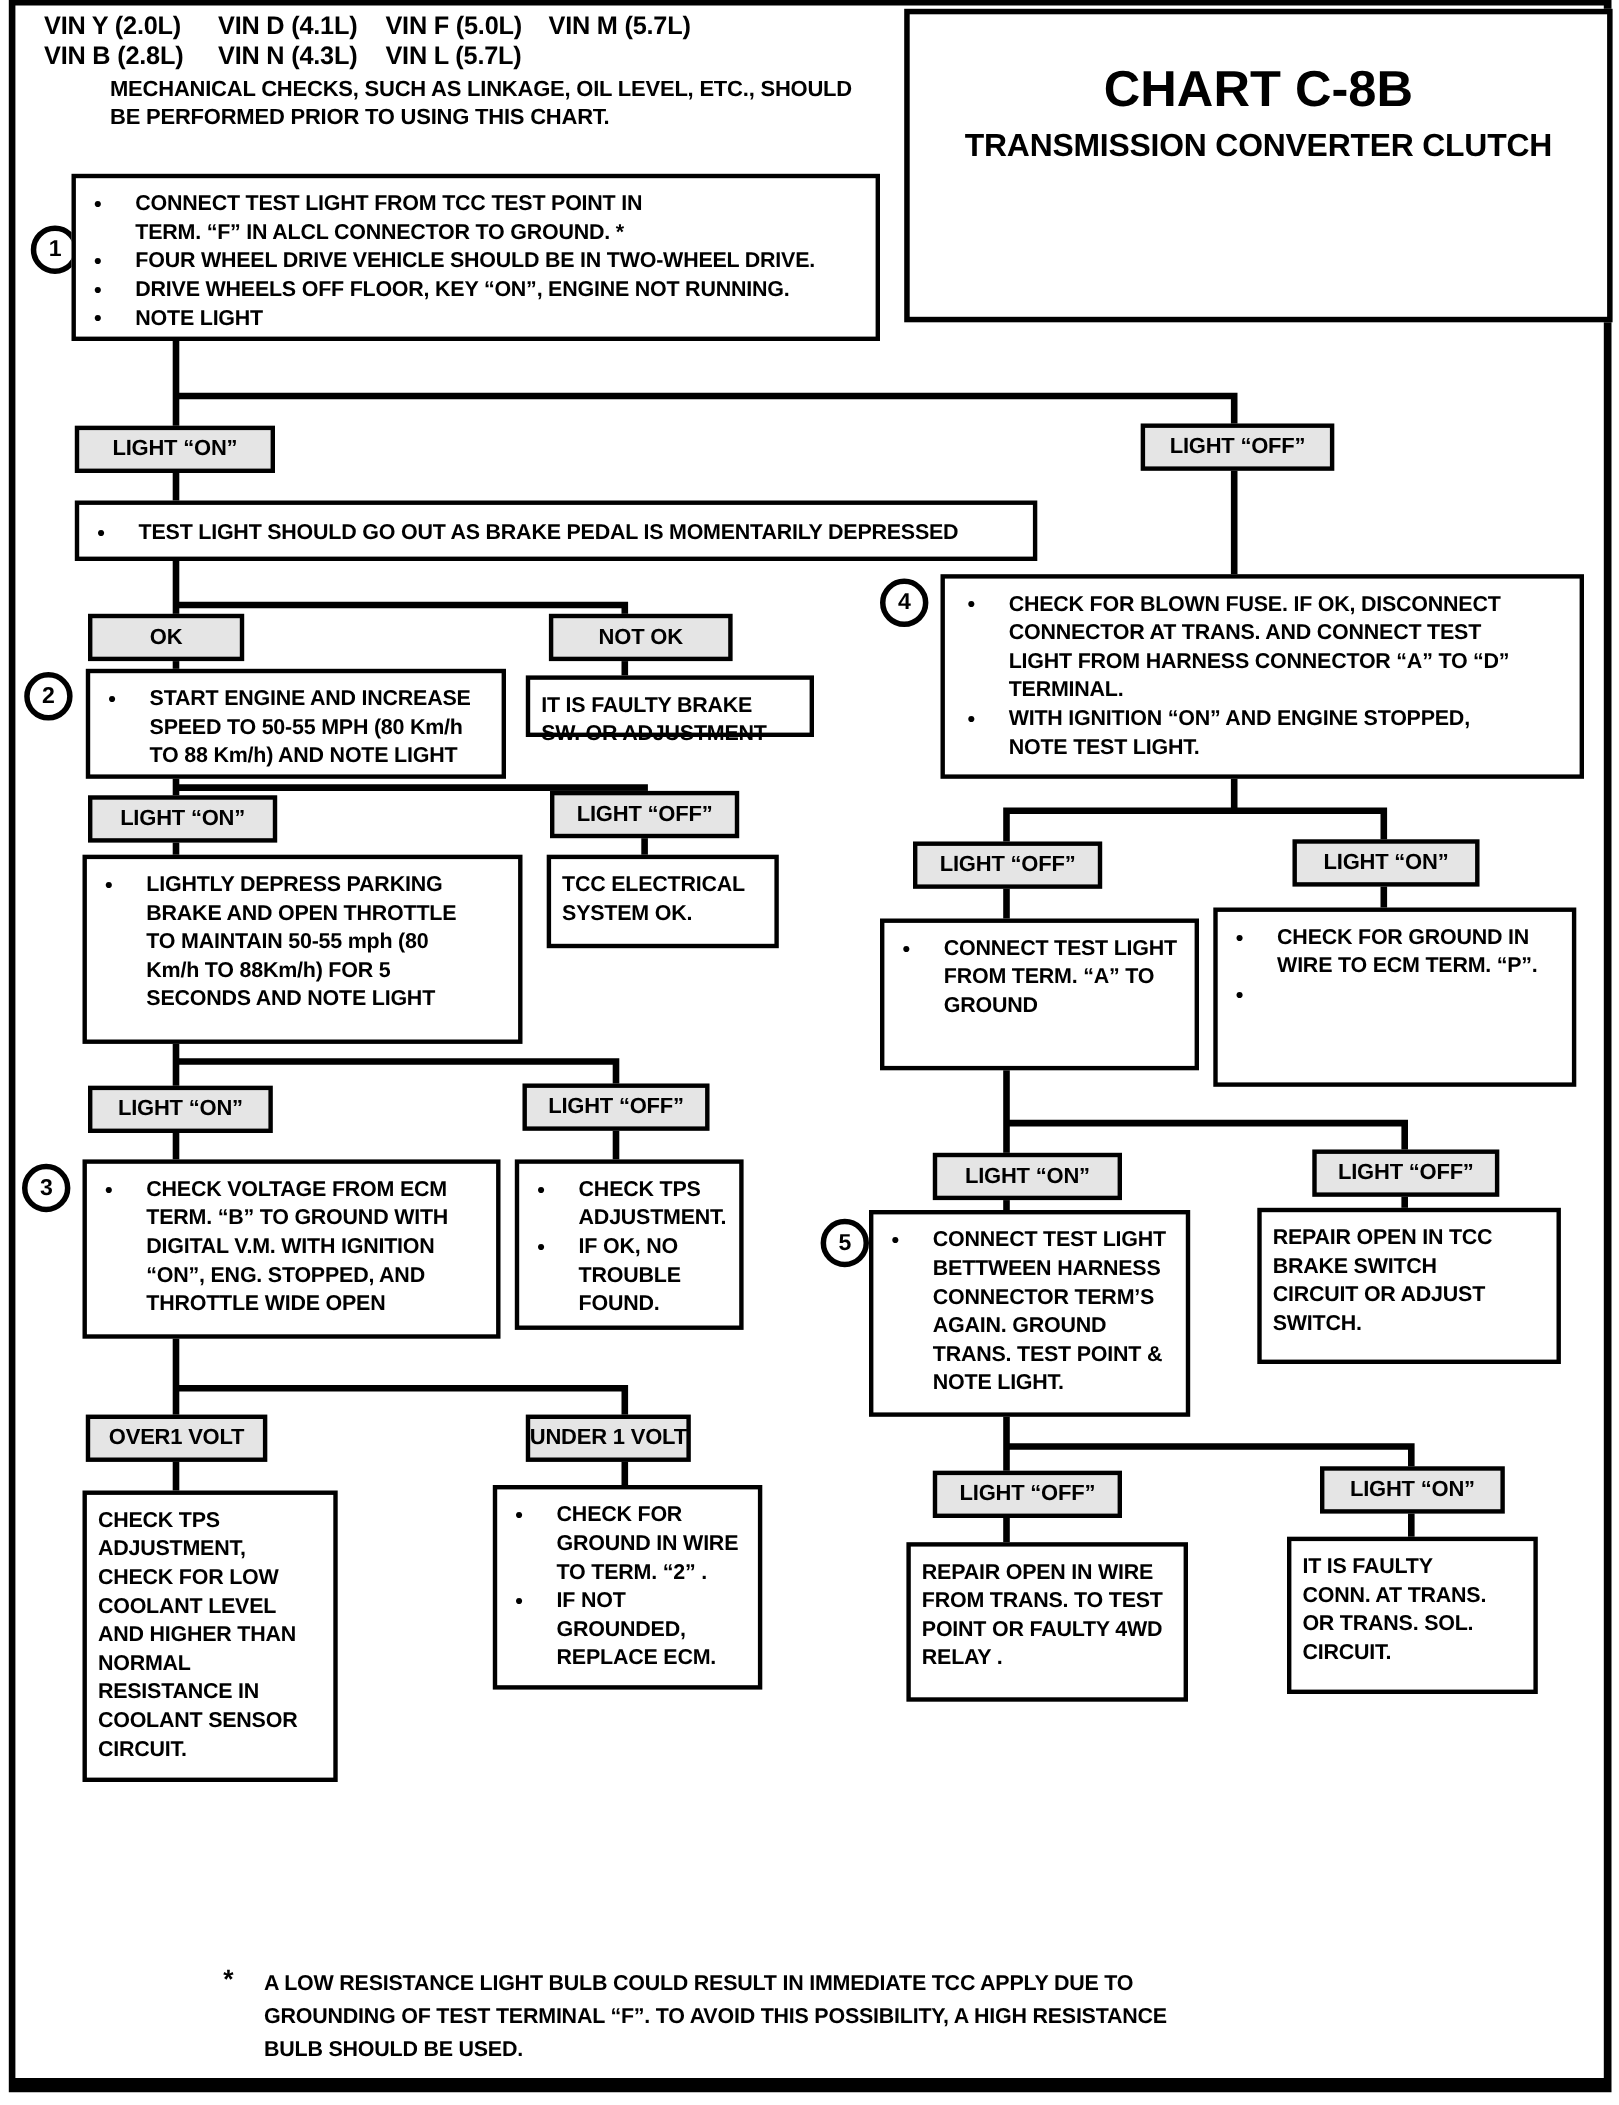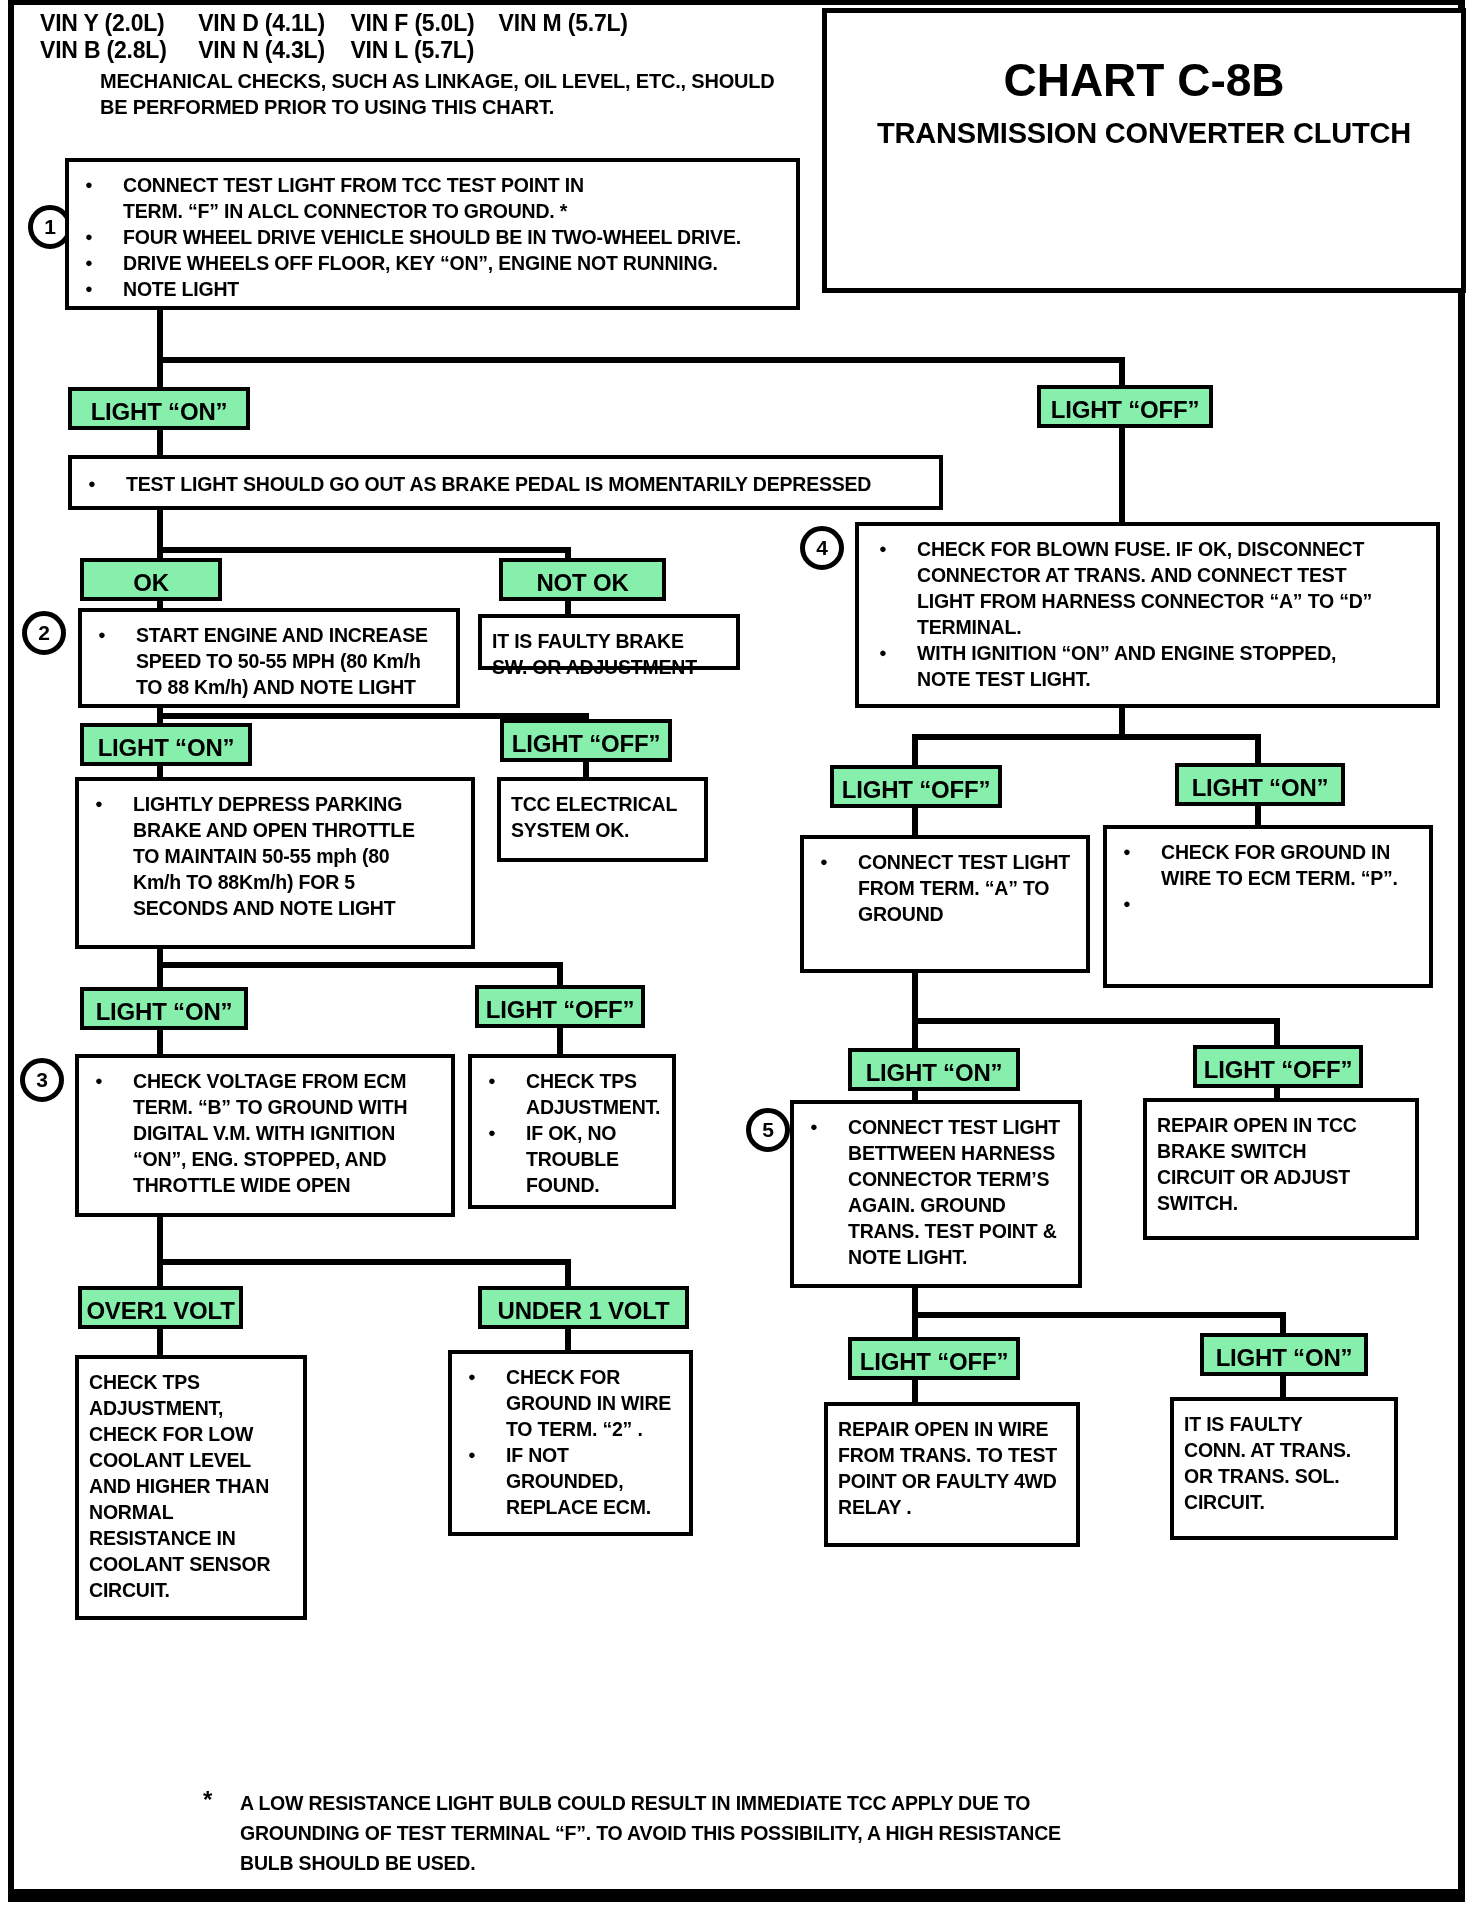--- a/index.html
+++ b/index.html
@@ -10,22 +10,22 @@
   }
   .frame{position:absolute;left:8px;top:0;width:1444px;height:1884px;
     border-top:5px solid #000;border-left:6px solid #000;border-right:7px solid #000;border-bottom:13px solid #000;}
   .titlebox{position:absolute;left:822px;top:8px;width:634px;height:275px;border:5px solid #000;background:#fff;text-align:center;}
   .title{margin-top:40px;font-size:46px;letter-spacing:0px;}
   .subtitle{margin-top:10px;font-size:29px;}
   .vinrow{position:absolute;left:40px;font-size:23px;white-space:nowrap;}
   .vinrow span{display:inline-block;}
   .note{position:absolute;left:100px;top:68px;font-size:20px;line-height:26px;white-space:pre-line;}
   .box{position:absolute;border:4px solid #000;background:#fff;box-sizing:border-box;padding:10px 10px;}
-  .lbl{position:absolute;border:4px solid #000;background:#86efac;box-sizing:border-box;
-    display:flex;align-items:flex-end;justify-content:center;font-size:24px;white-space:nowrap;}
+  .lbl{position:absolute;border:4px solid #000;background:#e5e5e5;box-sizing:border-box;
+    display:flex;align-items:center;justify-content:center;font-size:20px;white-space:nowrap;}
   .txt{white-space:pre-line;font-size:19.5px;line-height:26px;}
   .bul{display:flex;align-items:flex-start;}
   .dot{width:38px;flex:0 0 38px;font-size:13px;line-height:26px;text-align:left;padding-left:6px;}
   .plain{font-size:19.5px;line-height:26px;white-space:pre-line;}
   .circ{position:absolute;width:44px;height:44px;border:5px solid #000;border-radius:50%;background:#fff;
     box-sizing:border-box;display:flex;align-items:center;justify-content:center;font-size:21px;}
   svg.lines{position:absolute;left:0;top:0;}
   .footnote-mark{position:absolute;left:203px;top:1786px;font-size:24px;}
   .footnote-text{position:absolute;left:240px;top:1788px;width:950px;font-size:19.5px;line-height:30px;white-space:pre-line;}
 </style>
@@ -185,21 +185,21 @@
         <span class="dot">●</span>
         <span class="txt">IF OK, NO
 TROUBLE
 FOUND.</span>
       </div>
   </div>
 
   <div class="lbl" style="left:78px;top:1286px;width:165px;height:43px;">
       <span>OVER1 VOLT</span>
     </div>
-  <div class="lbl" style="left:478px;top:1286px;width:211px;height:43px;">
+  <div class="lbl" style="left:478px;top:1286px;width:150px;height:43px;">
       <span>UNDER 1 VOLT</span>
     </div>
 
   <div class="box" style="left:75px;top:1355px;width:232px;height:265px;">
     <div class="plain">CHECK TPS
 ADJUSTMENT,
 CHECK FOR LOW
 COOLANT LEVEL
 AND HIGHER THAN
 NORMAL

